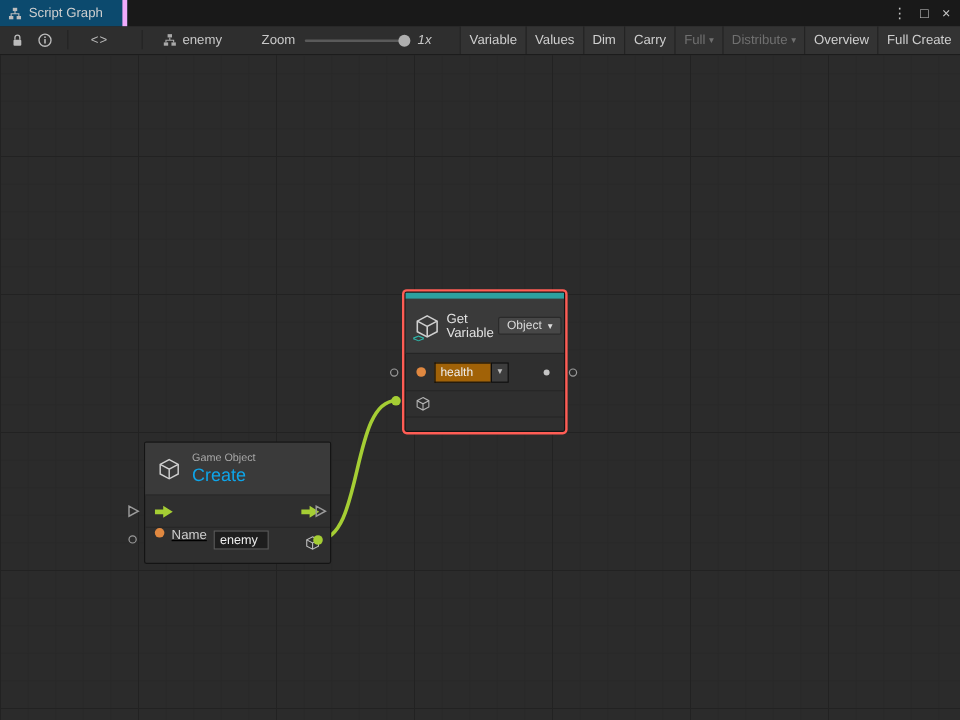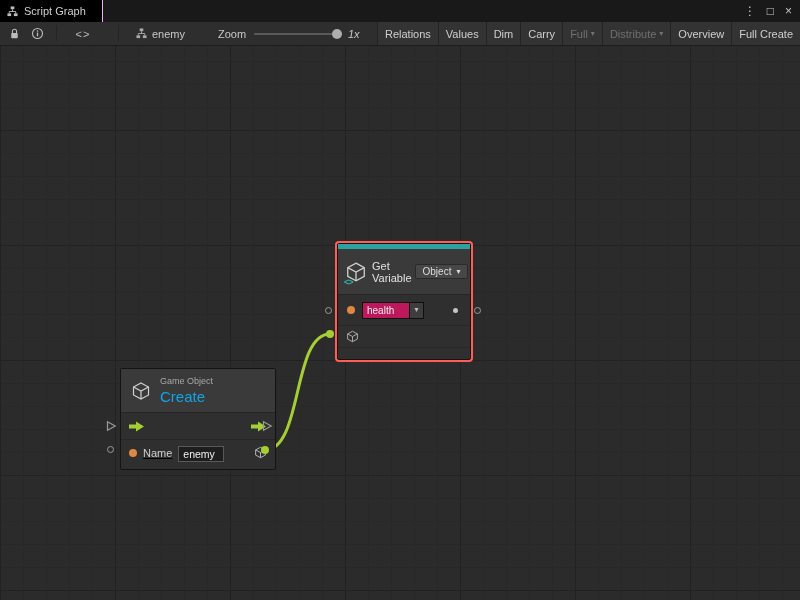--- a/index.html
+++ b/index.html
@@ -1,23 +1,23 @@
 <!DOCTYPE html>
 <html><head>
 <meta charset="utf-8">
 <style>
   * { margin:0; padding:0; box-sizing:border-box; }
   html,body { width:800px; height:600px; overflow:hidden; background:#2b2b2b;
               font-family:"Liberation Sans", sans-serif; -webkit-user-select:none; }
 
   
   .titlebar { position:absolute; left:0; top:0; width:800px; height:22px; background:#191919; }
-  .tab { position:absolute; left:0; top:0; height:22px; background:#000000;
+  .tab { position:absolute; left:0; top:0; height:22px; background:#0c4a6e;
          display:flex; align-items:center; gap:6px; padding:0 16px 0 7px;
-         color:#cfcfcf; font-size:11px; border-right:1px solid #f0abfc; }
+         color:#cfcfcf; font-size:11px; border-right:4px solid #f0abfc; }
   .win-controls { position:absolute; right:8px; top:0; height:22px; display:flex;
                   align-items:center; gap:11px; color:#c6c6c6; font-size:12px; }
   .win-controls span { cursor:default; line-height:1; }
 
   
   .toolbar { position:absolute; left:0; top:22px; width:800px; height:24px;
              background:#2e2e2e; border-bottom:1px solid #1c1c1c; color:#c8c8c8; font-size:11px; }
   .tb-abs { position:absolute; top:0; height:23px; display:flex; align-items:center; justify-content:center; }
   .tb-sep { position:absolute; top:3px; bottom:4px; width:1px; background:#242424; }
   .tb-right { position:absolute; right:0; top:0; height:23px; display:flex; align-items:stretch; }
@@ -56,37 +56,37 @@
   .gv-icon { position:relative; width:24px; height:22px; }
   .code-overlay { position:absolute; left:-1px; bottom:-4px; color:#2fb3a7;
                   font-size:9px; font-weight:bold; letter-spacing:-1px; }
   .gv-head-col { flex:1; display:flex; flex-direction:row; align-items:center; gap:3px; }
   .gv-title { font-size:11px; color:#e2e2e2; }
   .gv-kind { display:flex; align-items:center; gap:5px; background:#474747;
              border:1px solid #2a2a2a; border-radius:2px; padding:1px 7px;
              font-size:10px; color:#dcdcdc; }
   .gv-ports { height:30px; display:flex; align-items:center; padding:0 9px; }
   .field { display:flex; margin-left:7px; height:17px; }
-  .field input { width:47px; background:#be185d; border:1px solid #0e0e0e; border-right:none;
+  .field input { width:47px; background:#a16207; border:1px solid #0e0e0e; border-right:none;
                  color:#efefef; font-size:10px; padding:0 4px; outline:none;
                  font-family:"Liberation Sans", sans-serif; }
   .field-dd { width:15px; background:#3d3d3d; border:1px solid #0e0e0e; display:flex;
               align-items:center; justify-content:center; color:#bbbbbb; }
   .gv-cube-row { height:22px; display:flex; align-items:center; padding:0 8px;
                  border-top:1px solid #272727; color:#b5b5b5; }
   .gv-footer { height:12px; border-top:1px solid #272727; }
 
   
   .cr { left:120px; top:322px; width:156px; }
   .cr-header { height:44px; background:#3a3a3a; display:flex; align-items:center; gap:9px;
                padding:0 10px; border-bottom:1px solid #252525; }
   .cr-col { display:flex; flex-direction:column; gap:2px; }
   .cr-cat { font-size:9px; color:#a8a8a8; }
   .cr-name { font-size:15px; color:#0ea5e9; }
-  .cr-row { height:26px; display:flex; align-items:center; padding:0 8px;text-decoration:underline; }
+  .cr-row { height:26px; display:flex; padding:0 8px;text-decoration:underline; }
   .cr-flow { justify-content:space-between; }
   .cr-namerow { border-top:1px solid #272727; gap:6px; }
   .cr-namerow .lbl { font-size:11px; color:#cfcfcf; }
   .cr-field input { width:46px; background:#1e1e1e; border:1px solid #595959; color:#efefef;
                     font-size:10.5px; padding:1px 4px; outline:none;
                     font-family:"Liberation Sans", sans-serif; }
   .cr-cube { margin-left:auto; color:#c0c0c0; }
   .cr-footer { height:4px; }
 
   
@@ -154,21 +154,21 @@
     <div class="slider-track">
       <div class="slider-handle"></div>
     </div>
   </div>
   <div class="tb-abs" style="left:348px;font-style:italic;">
     <span>1x</span>
   </div>
 
   <div class="tb-right">
     <div class="tb-btn">
-      <span>Relations</span>
+      <span>Variable</span>
       </div>
     <div class="tb-btn">
       <span>Values</span>
       </div>
     <div class="tb-btn">
       <span>Dim</span>
       </div>
     <div class="tb-btn">
       <span>Carry</span>
       </div>

